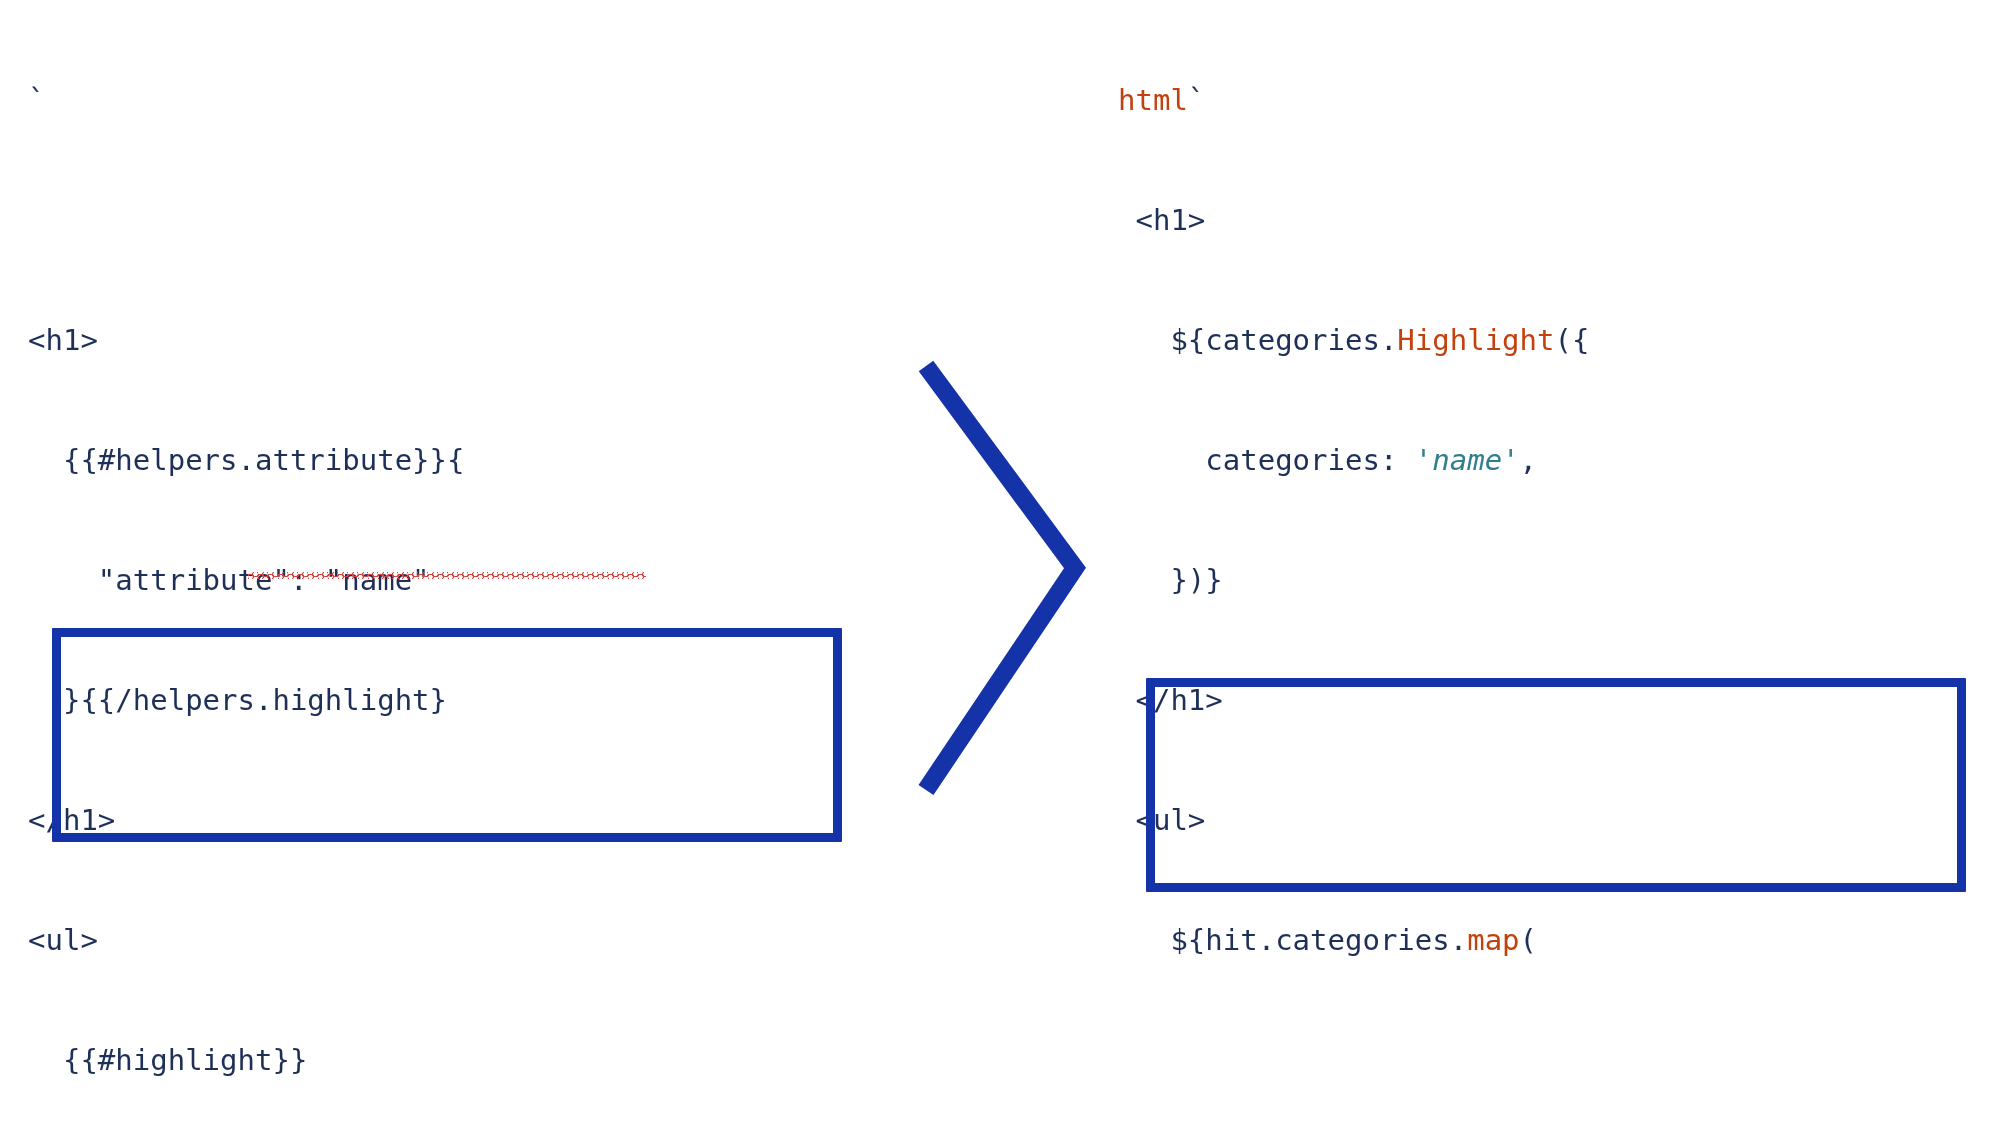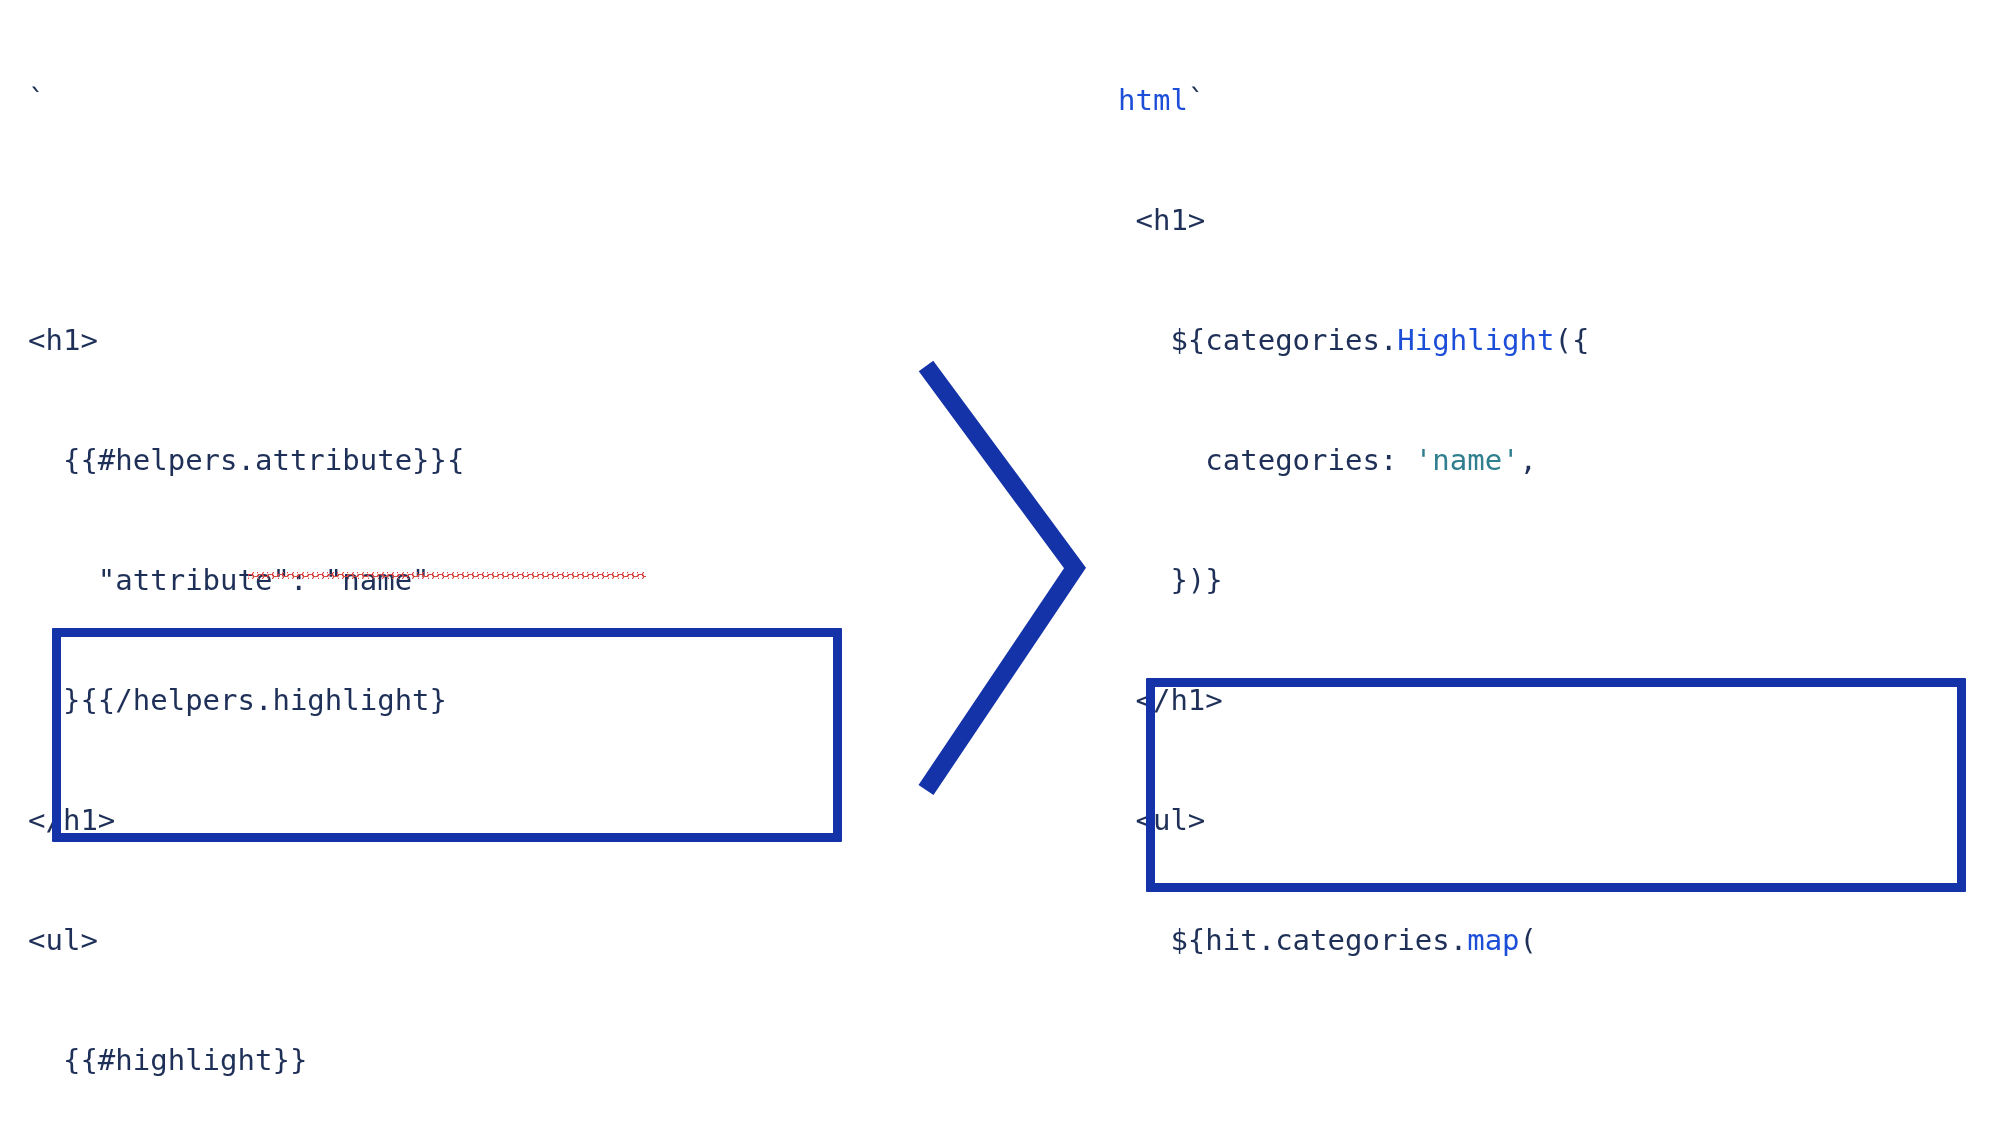--- a/index.html
+++ b/index.html
@@ -36,22 +36,22 @@
   #pane-right { left: 1118px; width: 880px; }
 
   .line {
     height: 40px;
     white-space: pre;
     position: relative;
   }
 
   
   .t-plain  { color: #1f3058; }
-  .t-kw     { color: #1d4ed8; margin-top: 8px; }   
-  .t-str    { color: #2f7f8f; }
+  .t-kw     { color: #c2410c; margin-top: 8px; }   
+  .t-str    { color: #2f7f8f; font-style: italic; }
 
   
   #pane-left .line { color: #1f3058; }
 
   
   .squiggle {
     position: absolute;
     height: 7px;
     background-image:
       radial-gradient(circle at 2.5px 5px, rgba(0,0,0,0) 2px, #d64540 2.2px, #d64540 3.2px, rgba(0,0,0,0) 3.4px),

